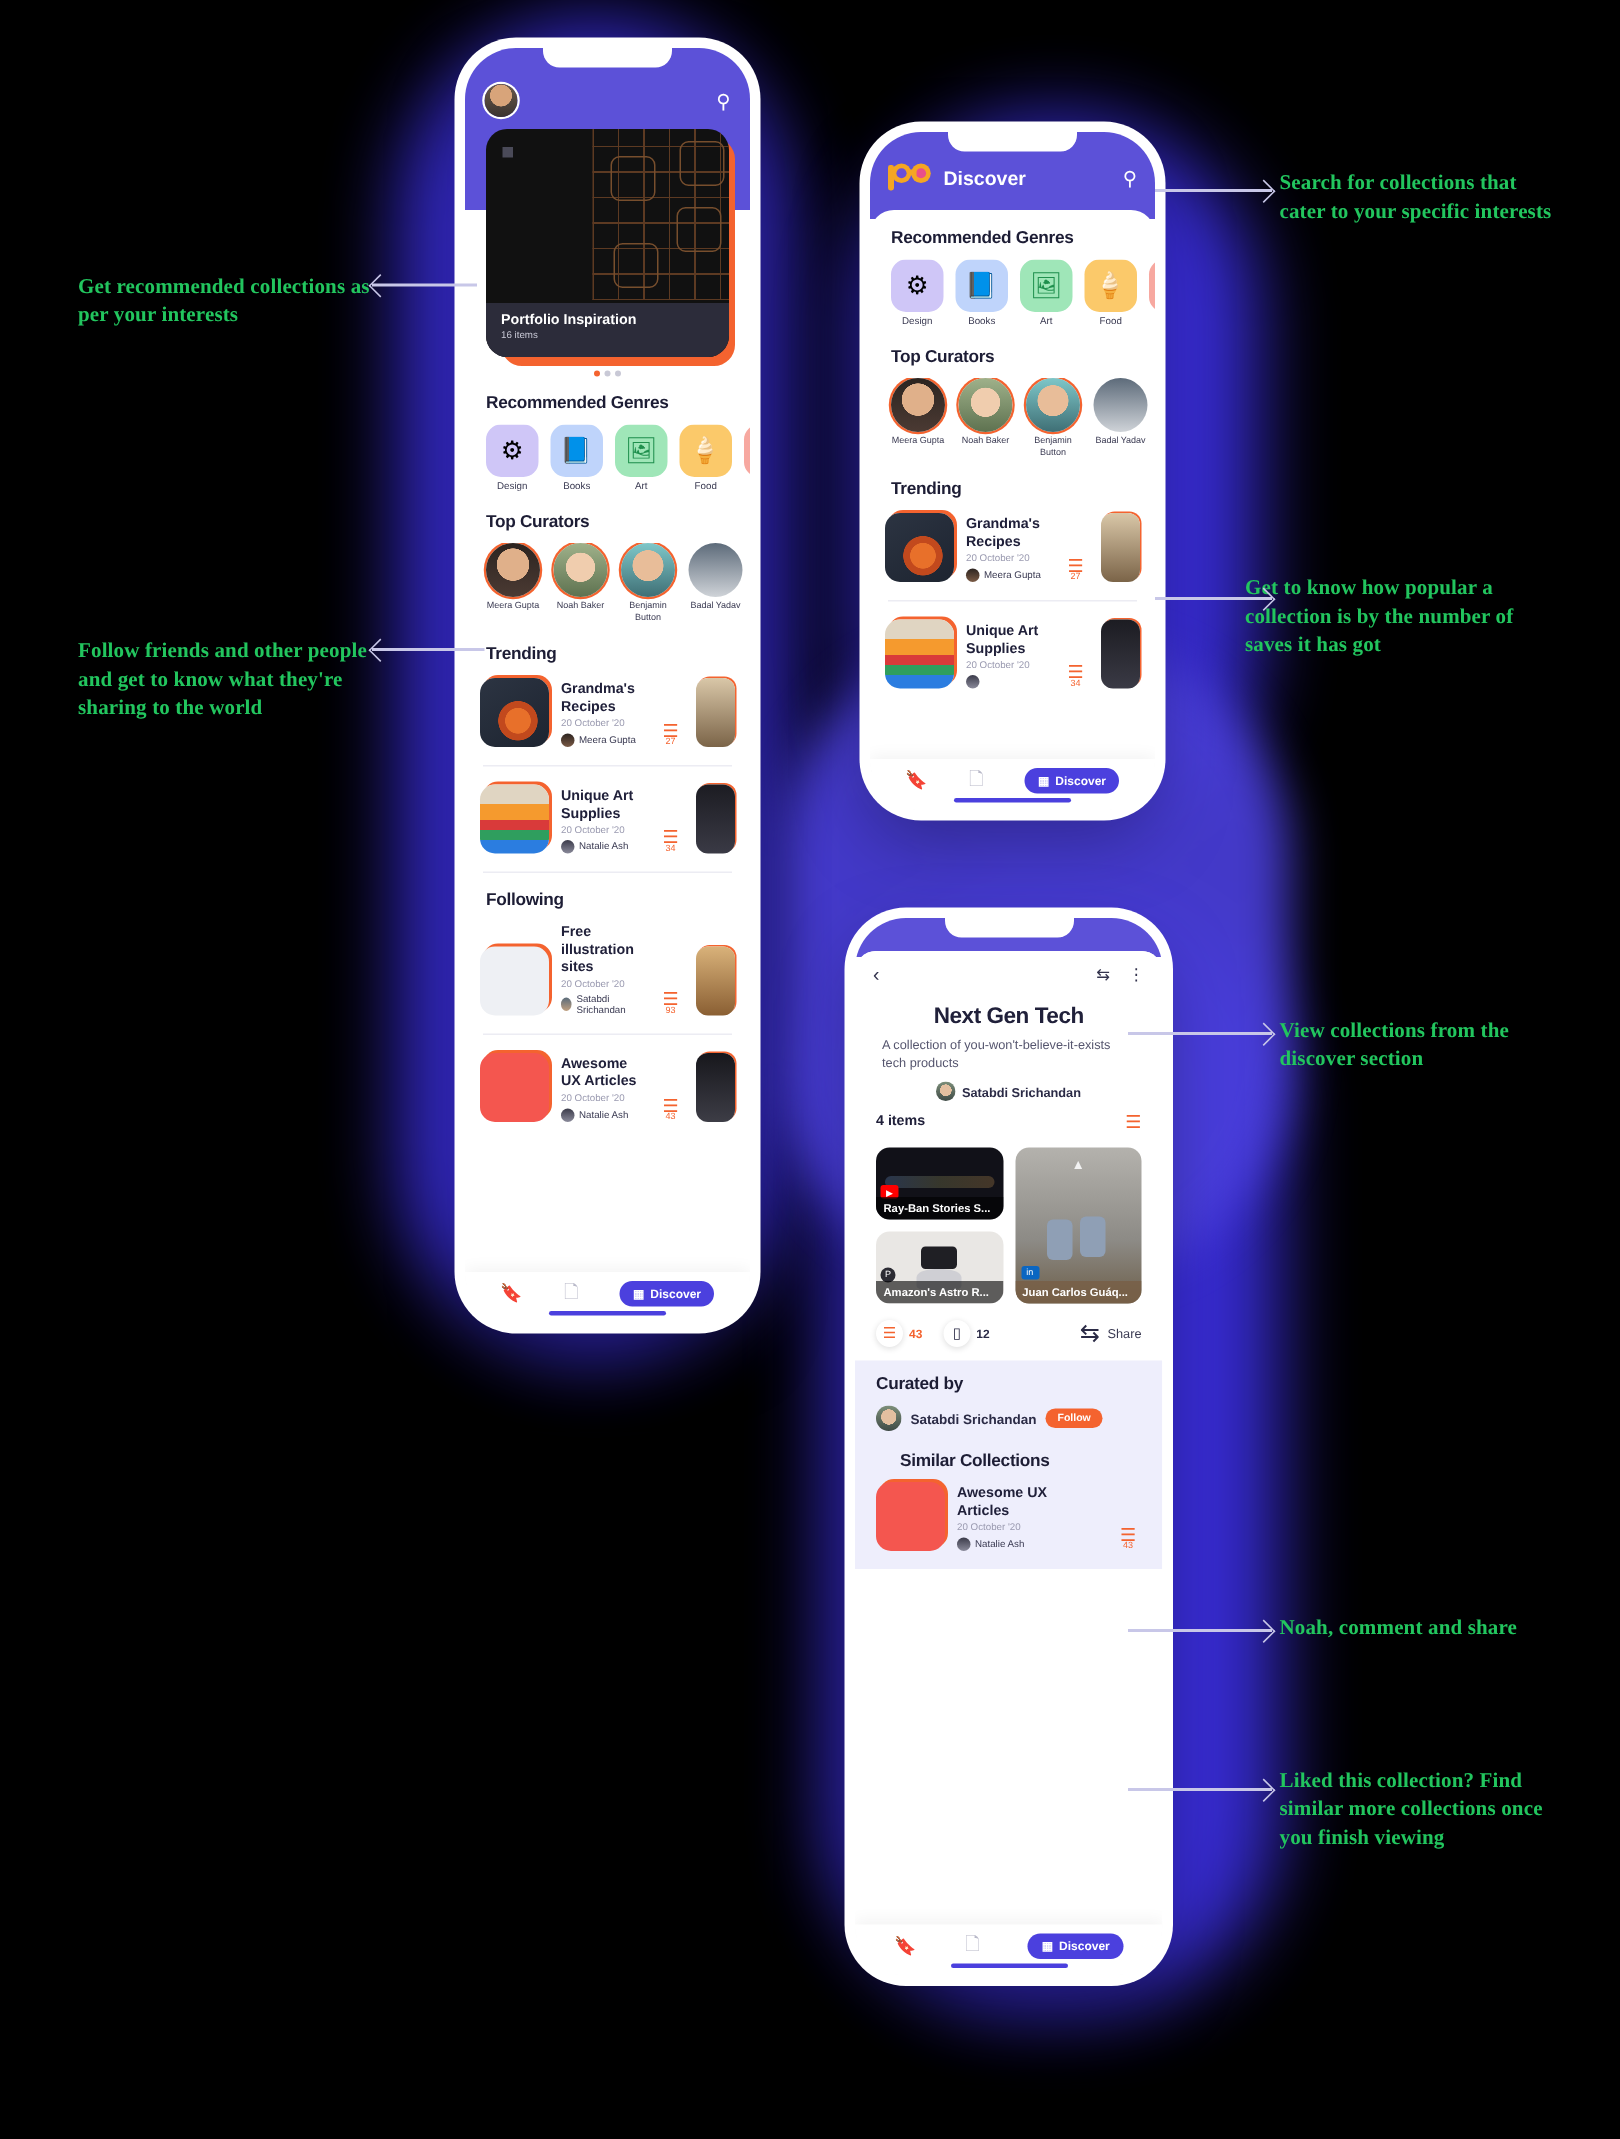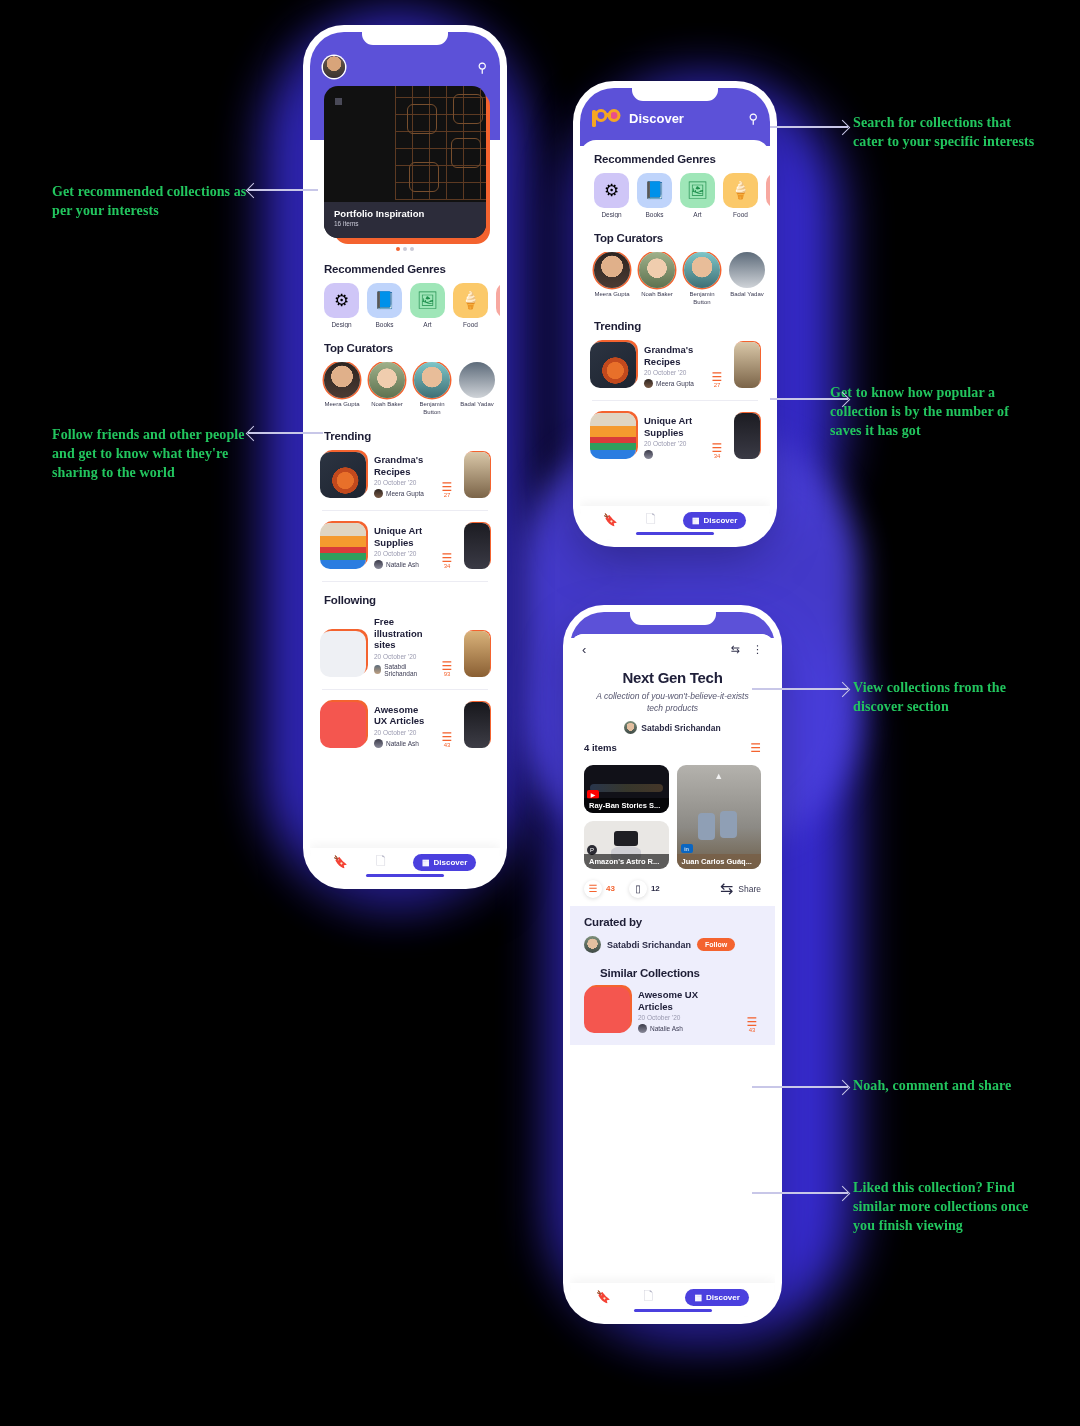--- a/index.html
+++ b/index.html
@@ -122,21 +122,21 @@
   .hero-foot { position:absolute; left:0; right:0; bottom:0; height:36px; background:#2c2c3a; padding:6px 10px; }
   .hero-foot .t { color:#fff; font-size:9.5px; font-weight:bold; }
   .hero-foot .s { color:#c9c9d6; font-size:6.5px; margin-top:1px; }
   .dots { display:flex; gap:3px; justify-content:center; margin-top:9px; }
   .dots i { width:4px; height:4px; border-radius:50%; background:#c9c9d6; display:block; }
   .dots i.on { background:#f4632f; }
 
   
   .p3head { display:flex; align-items:center; justify-content:space-between; padding:8px 12px 4px; background:#fff; }
   .p3title { text-align:center; font-size:15px; font-weight:bold; color:#20203a; margin-top:8px; letter-spacing:-.3px;}
-  .p3desc { text-align:center; font-size:8.5px; color:#55556e; line-height:11.5px; margin:5px 18px 0;font-style:italic; }
+  .p3desc { font-size:8.5px; color:#55556e; line-height:11.5px; margin:5px 18px 0; }
   .p3auth { display:flex; align-items:center; justify-content:center; gap:4px; margin-top:7px; }
   .p3auth .mini { width:13px; height:13px; border-radius:50%; overflow:hidden; position:relative; }
   .p3auth .n { font-size:8.5px; font-weight:bold; color:#2b2b46; }
   .items-bar { display:flex; align-items:center; justify-content:space-between; padding:8px 14px 4px; }
   .items-bar .c { font-size:9.5px; font-weight:bold; color:#20203a; }
   .media-big { margin:0 14px; height:85px; border-radius:10px; overflow:hidden; position:relative; background:#3a2a20; }
   .cap {
     position:absolute; left:0; right:0; bottom:0; padding:5px 7px; color:#fff;
     font-size:9px; background:linear-gradient(transparent,rgba(0,0,0,.85) 40%);
     white-space:nowrap; overflow:hidden;

